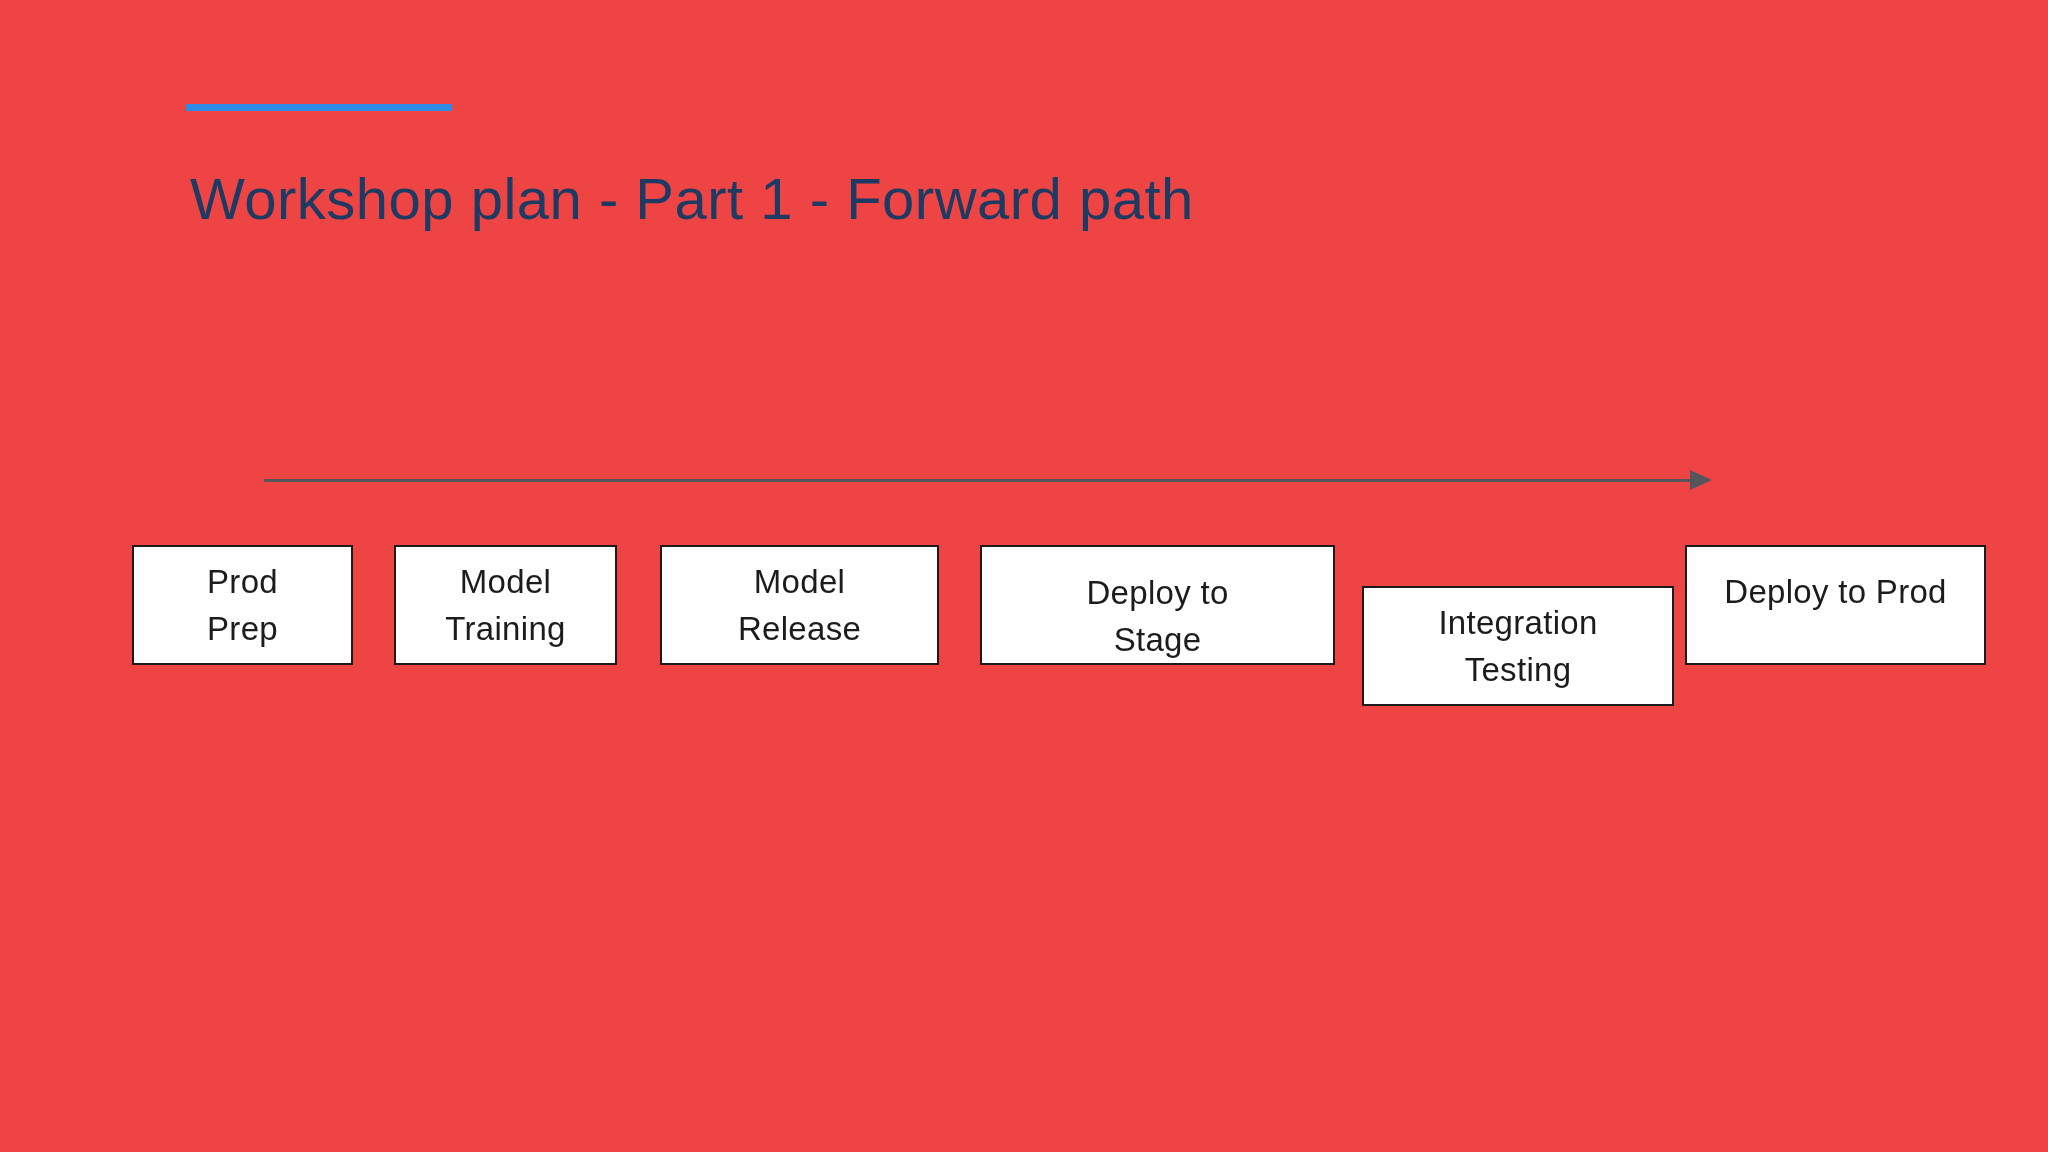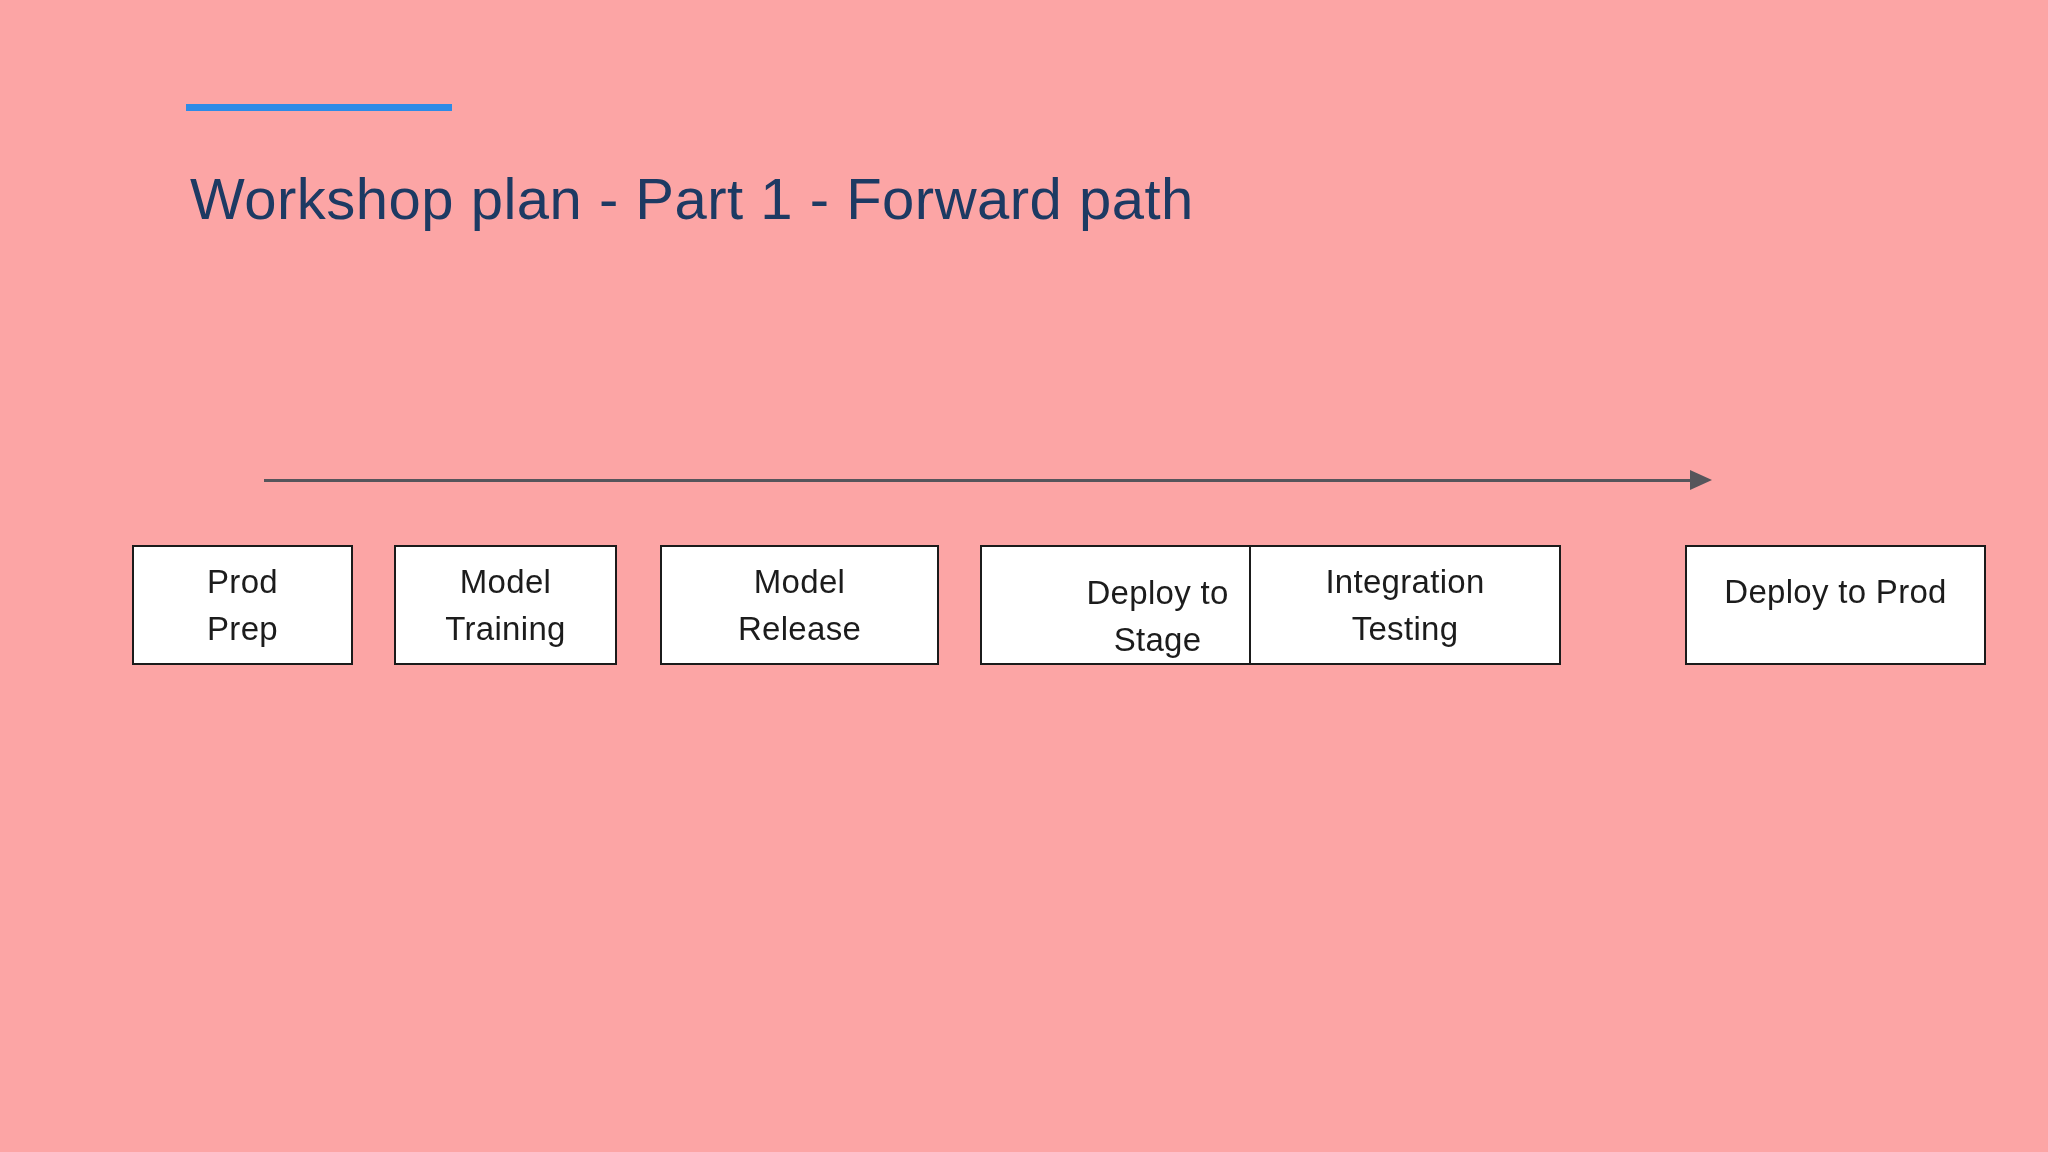--- a/index.html
+++ b/index.html
@@ -5,21 +5,21 @@
   html, body {
     margin: 0;
     padding: 0;
     background: #ffffff;
     font-family: "Liberation Sans", sans-serif;
   }
   .slide {
     position: relative;
     width: 2048px;
     height: 1152px;
-    background: #fca5a5;
+    background: #ef4444;
     overflow: hidden;
   }
   .accent-line {
     position: absolute;
     left: 186px;
     top: 104px;
     width: 266px;
     height: 7px;
     background: #2e8be6;
   }
@@ -81,21 +81,21 @@
   .step-box.single-line {
     align-items: flex-start;
   }
   .step-box.single-line .step-label {
     padding-top: 21px;
   }
   .step-1 { left: 132px;  width: 221px; }
   .step-2 { left: 394px;  width: 223px; }
   .step-3 { left: 660px;  width: 279px; }
   .step-4 { left: 980px;  width: 355px; align-items: flex-end; }
-  .step-5 { left: 1249px; width: 312px; }
+  .step-5 { left: 1362px; width: 312px; margin-top: 41px; }
   .step-6 { left: 1685px; width: 301px; }
 </style>
 </head>
 <body>
 
 <div class="slide">
 
   <div class="accent-line"></div>
 
   <h1 class="slide-title">Workshop plan - Part 1 - Forward path</h1>

